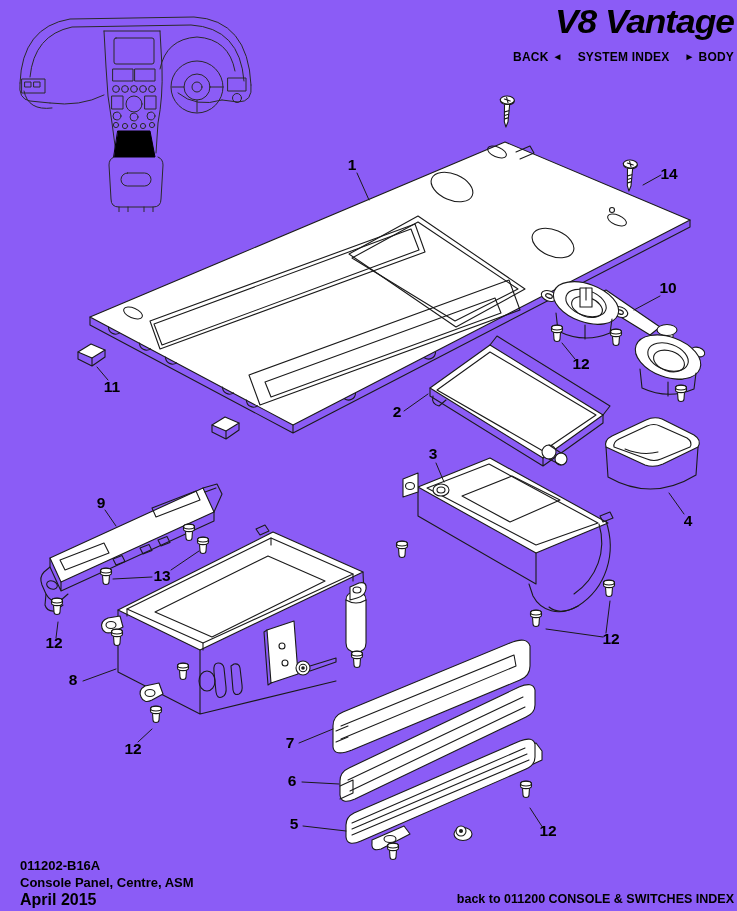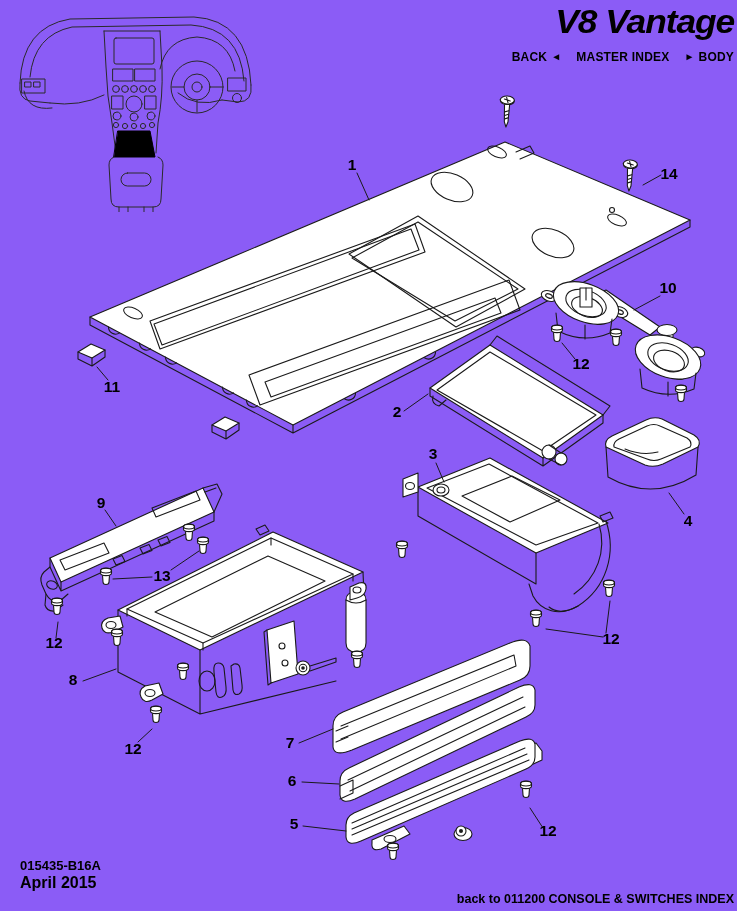--- a/index.html
+++ b/index.html
@@ -106,21 +106,21 @@
   </svg>
 
   <div class="masthead">
     <div class="logo">V8 Vantage</div>
     <div class="nav-row">
       <a>
           <span>BACK</span>
           <span class="tri">◄</span>
         </a>
       <a>
-          <span>MASTER INDEX</span>
+          <span>SYSTEM INDEX</span>
         </a>
       <a>
           <span class="tri">►</span>
           <span>BODY</span>
         </a>
     </div>
   </div>
 
   <svg class="diagram" width="737" height="911" viewBox="0 0 737 911">
     <defs>
@@ -371,20 +371,21 @@
       <text class="callout" x="133" y="754">12</text>
       <text class="callout" x="611" y="644">12</text>
       <text class="callout" x="290" y="748">7</text>
       <text class="callout" x="292" y="786">6</text>
       <text class="callout" x="294" y="829">5</text>
       <text class="callout" x="548" y="836">12</text>
     </g>
   </svg>
 
   <div class="footer-left">
-    <div>015435-B16A</div>
+    <div>011202-B16A</div>
+    <div>Console Panel, Centre, ASM</div>
     <div class="date">April 2015</div>
   </div>
   <div class="footer-right">
     <a>back to 011200 CONSOLE &amp; SWITCHES INDEX</a>
   </div>
 
 </div>
 
 </body></html>

